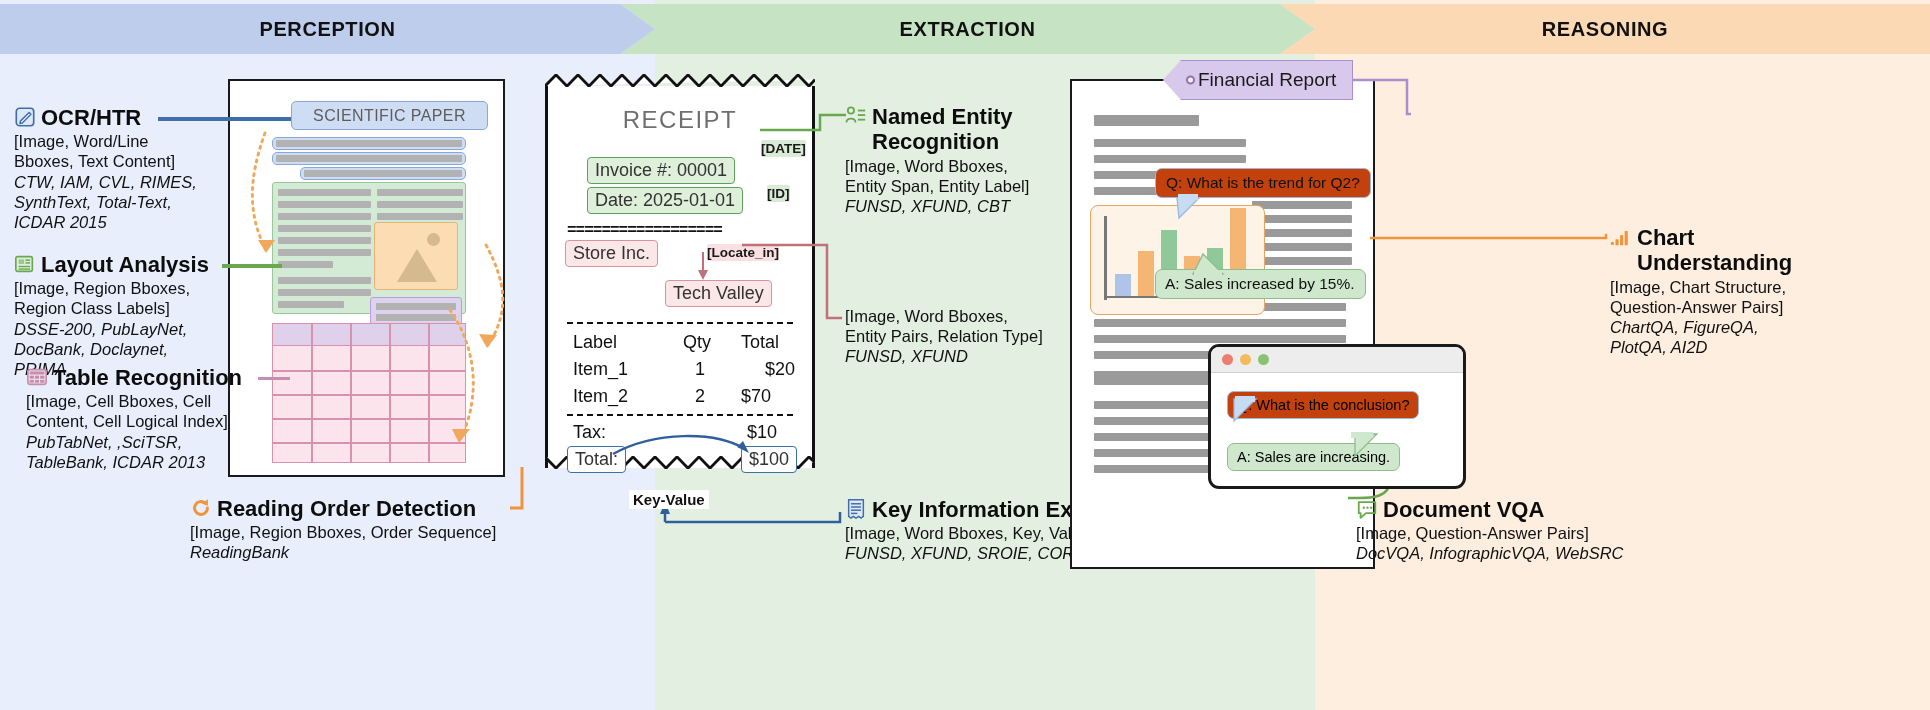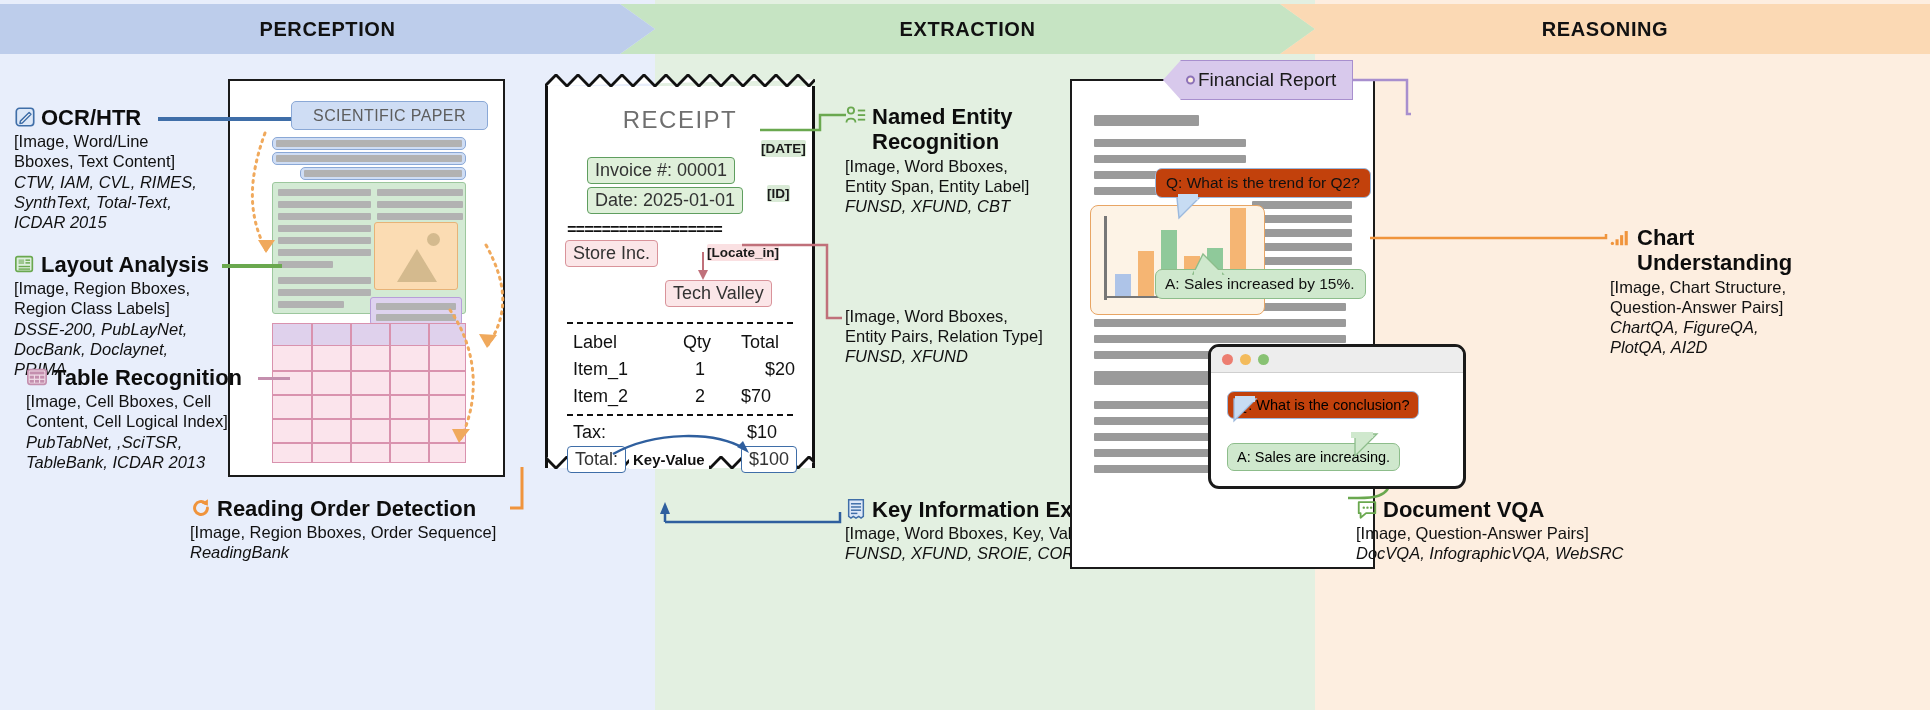--- a/index.html
+++ b/index.html
@@ -118,21 +118,21 @@
     position:absolute; left:22px; top:148px; width:226px;
     font-size:16px; letter-spacing:-1px; color:#111; font-weight:bold; overflow:hidden;
     font-family:"Liberation Mono", monospace;
   }
   .dashline {
     position:absolute; height:0; border-top:2px dashed #111; 
   }
   .rc-row { position:absolute; font-size:18px; color:#111; }
   #kv-chip {
     position:absolute; background:#fff; border:none; font-size:15px; font-weight:bold;
-    color:#111; padding:1px 4px; white-space:nowrap; z-index:6;
+    color:#111; padding:1px 4px; white-space:nowrap; z-index:6;margin-top:40px;
   }
 
   
   #fin-page {
     position:absolute; left:1070px; top:79px; width:305px; height:490px;
     background:#fff; border:2.5px solid #1a1a1a;
   }
   #fin-tag {
     position:absolute; left:1163px; top:60px; width:190px; height:40px;
     background:#d8c9ec; border:1.6px solid #a88fce; color:#1a1a1a;

